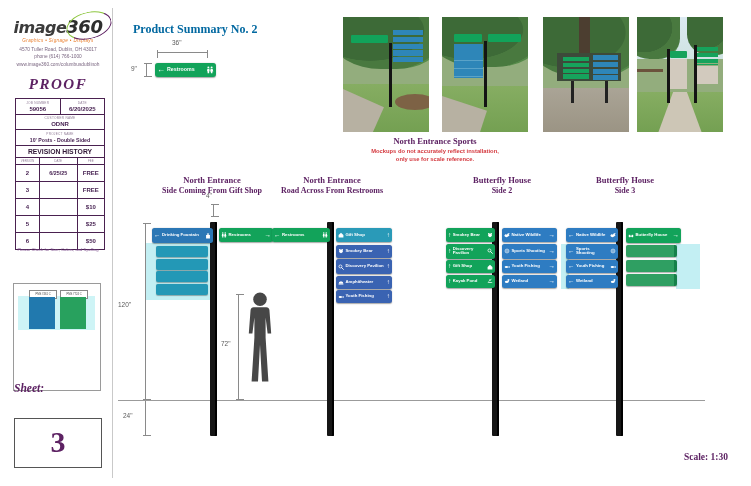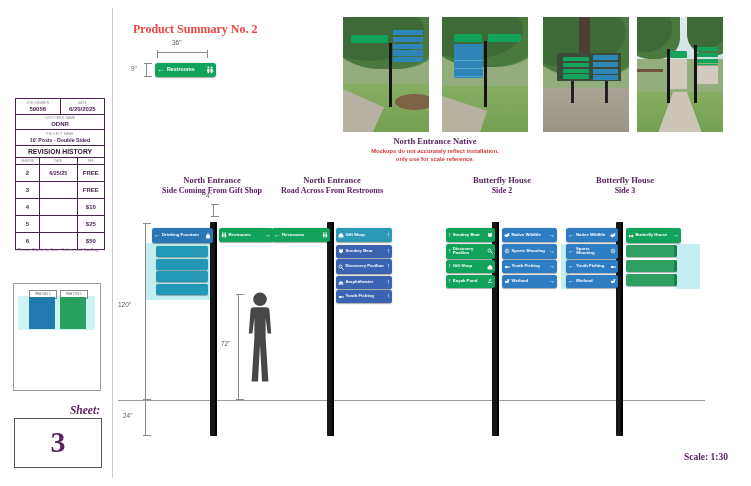--- a/index.html
+++ b/index.html
@@ -37,27 +37,27 @@
   .rdata .c2{font-size:5.4px;}
   .check-note{position:absolute;left:4px;top:247px;width:108px;text-align:center;
         font-size:4.2px;color:#7a4a8a;}
   .colors-title{position:absolute;left:0;top:265px;width:112px;text-align:center;
         font:italic bold 13px "Liberation Serif",serif;color:#5d2263;}
   .colors-box{position:absolute;left:13px;top:283px;width:86px;height:106px;border:1px solid #9a9a9a;background:#fff;}
   .cyanband{position:absolute;left:4px;top:12px;width:77px;height:34px;background:#cef4f6;}
   .swlab{position:absolute;width:26px;height:7px;border:.5px solid #888;background:#fff;
         font-size:2.7px;color:#444;text-align:center;line-height:7px;}
   .swatch{position:absolute;width:26px;height:32px;}
-  .sheet-label{position:absolute;left:14px;top:404px;width:86px;text-align:right;
+  .sheet-label{position:absolute;left:14px;top:382px;width:86px;text-align:left;
         font:italic bold 11.5px "Liberation Serif",serif;color:#5d2263;}
   .sheet-box{position:absolute;left:14px;top:418px;width:86px;height:48px;border:1.3px solid #555;
         text-align:center;font:bold 30px/46px "Liberation Serif",serif;color:#5d2263;background:#fff;}
 
   
-  .main-title{position:absolute;left:133px;top:22px;font:bold 12px "Liberation Serif",serif;color:#ef4444;}
+  .main-title{position:absolute;left:133px;top:22px;font:bold 12px "Liberation Serif",serif;color:#0369a1;}
   .dhead{position:absolute;width:130px;text-align:center;color:#5d2263;font-family:"Liberation Serif",serif;line-height:1.15;}
   .dhead .t{font-weight:bold;font-size:8.5px;}
   .dhead .s{font-size:8px;font-weight:bold;}
   .cap{position:absolute;width:190px;text-align:center;font:bold 8.5px "Liberation Serif",serif;color:#5d2263;}
   .rednote{position:absolute;width:190px;text-align:center;font:bold 5.8px/1.35 "Liberation Sans",sans-serif;color:#d4393f;}
   .scale-note{position:absolute;left:598px;top:452px;width:130px;text-align:right;
         font:bold 9.5px "Liberation Serif",serif;color:#5d2263;}
 
   
   .sign{position:absolute;display:flex;align-items:center;gap:1.5px;padding:0 2px;border-radius:2.5px;
@@ -156,21 +156,31 @@
         <path d="M5.2,5.2C7.4,1.6 9.4,2.4 8.6,4.6 9.6,6.8 7.4,8.4 5.2,5.8Z"></path>
         <rect x="4.7" y="2.8" width=".6" height="4.4" rx=".3"></rect>
       </symbol>
   </defs>
 </svg>
 
 <div class="page">
 
   <div class="divider"></div>
 
-
+  <div class="abs" style="left:10px;top:16px;width:96px;">
+    <div class="brand" style="text-align:center;"><span>image</span><span class="b360">360</span><i class="ring"></i></div>
+    <div class="tagline">Graphics • Signage • Displays</div>
+    <div class="addr">
+      <div>4570 Tuller Road, Dublin, OH 43017</div>
+      <div>phone (614) 766-1000</div>
+      <div>www.image360.com/columbusdublinoh</div>
+    </div>
+  </div>
+
+  <div class="proof-title">PROOF</div>
 
   <div class="ptable">
     <div class="prow">
       <div class="pcell half">
         <div class="flab">JOB NUMBER</div>
         <div class="fval">59056</div>
       </div>
       <div class="pcell half last">
         <div class="flab">DATE</div>
         <div class="fval">6/20/2025</div>
@@ -291,21 +301,21 @@
     <div class="ph" style="left:20px;bottom:-4px;width:46px;height:44px;background:#cdc6b6;clip-path:polygon(35% 0,65% 0,100% 100%,0 100%);"></div>
     <div class="ph" style="left:0;top:52px;width:26px;height:3px;background:#6b533c;"></div>
     <div class="ph ph-post" style="left:30px;top:32px;height:54px;"></div>
     <div class="ph ph-sign" style="left:33px;top:34px;width:17px;height:7px;background:#16a35c;"></div>
     <div class="ph" style="left:33px;top:42px;width:17px;height:30px;background:#d2cabe;"></div>
     <div class="ph ph-post" style="left:57px;top:28px;height:58px;"></div>
     <div class="ph ph-stackg" style="left:60px;top:30px;width:21px;height:18px;"></div>
     <div class="ph" style="left:60px;top:49px;width:21px;height:18px;background:#d2cabe;"></div>
   </div>
 
-  <div class="cap" style="left:340px;top:136px;">North Entrance Native</div>
+  <div class="cap" style="left:340px;top:136px;">North Entrance Sports</div>
   <div class="rednote" style="left:340px;top:148px;">
     <div>Mockups do not accurately reflect installation,</div>
     <div>only use for scale reference.</div>
   </div>
 
   <div class="dhead" style="left:147px;top:176px;">
     <div class="t">North Entrance</div>
     <div class="s">Side Coming From Gift Shop</div>
   </div>
   <div class="dhead" style="left:267px;top:176px;">

